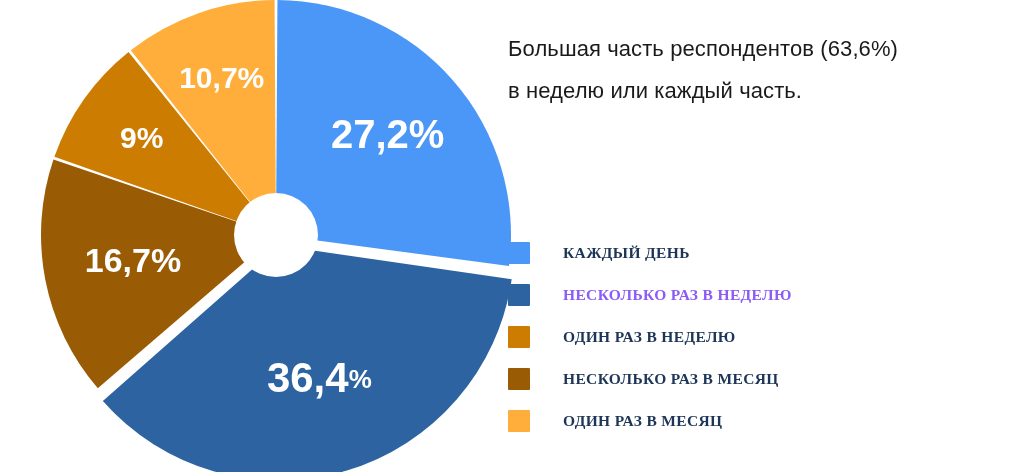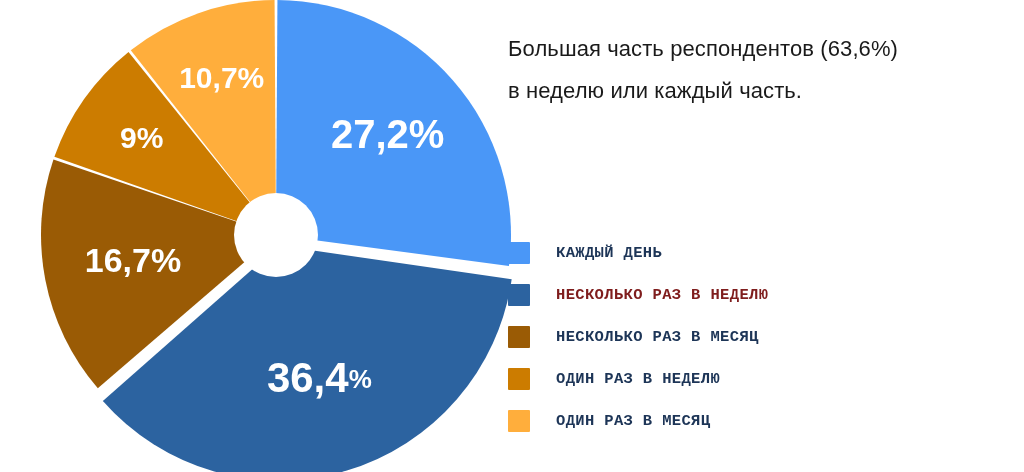--- a/index.html
+++ b/index.html
@@ -84,23 +84,23 @@
     align-items: center;
     height: 42px;
   }
   .legend-swatch {
     width: 22px;
     height: 22px;
     flex: 0 0 22px;
     border-radius: 1px;
   }
   .legend-label {
-    margin-left: 26px;
+    margin-left: 33px;
     color: #1d3557;
-    font-family: Liberation Mono, monospace;
+    font-family: Liberation Serif, serif;
     font-size: 15.5px;
     font-weight: bold;
     letter-spacing: 0.35px;
     text-transform: uppercase;
     white-space: nowrap;
   }
 </style>
 </head>
 <body>
 
@@ -133,29 +133,29 @@
       <span class="cap-line">в неделю или каждый часть.</span>
     </div>
 
     <div id="legend">
         <div class="legend-row">
           <span class="legend-swatch" style="background: rgb(74, 151, 247);"></span>
           <span class="legend-label" style="color: rgb(29, 53, 87);">КАЖДЫЙ ДЕНЬ</span>
         </div>
         <div class="legend-row">
           <span class="legend-swatch" style="background: rgb(44, 99, 160);"></span>
-          <span class="legend-label" style="color: #7f1d1d; text-align: right;">НЕСКОЛЬКО РАЗ В НЕДЕЛЮ</span>
+          <span class="legend-label" style="color: #8b5cf6; text-align: right;">НЕСКОЛЬКО РАЗ В НЕДЕЛЮ</span>
+        </div>
+        <div class="legend-row">
+          <span class="legend-swatch" style="background: rgb(204, 124, 0);"></span>
+          <span class="legend-label" style="color: rgb(29, 53, 87);">ОДИН РАЗ В НЕДЕЛЮ</span>
         </div>
         <div class="legend-row">
           <span class="legend-swatch" style="background: rgb(154, 91, 5);"></span>
           <span class="legend-label" style="color: rgb(29, 53, 87);">НЕСКОЛЬКО РАЗ В МЕСЯЦ</span>
-        </div>
-        <div class="legend-row">
-          <span class="legend-swatch" style="background: rgb(204, 124, 0);"></span>
-          <span class="legend-label" style="color: rgb(29, 53, 87);">ОДИН РАЗ В НЕДЕЛЮ</span>
         </div>
         <div class="legend-row">
           <span class="legend-swatch" style="background: rgb(255, 174, 60);"></span>
           <span class="legend-label" style="color: rgb(29, 53, 87);">ОДИН РАЗ В МЕСЯЦ</span>
         </div>
       </div>
 
   </div>
 </div>
 

